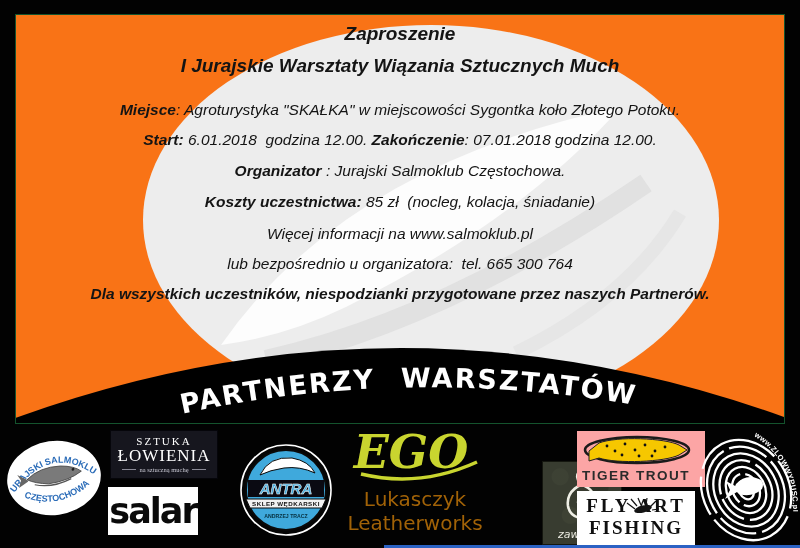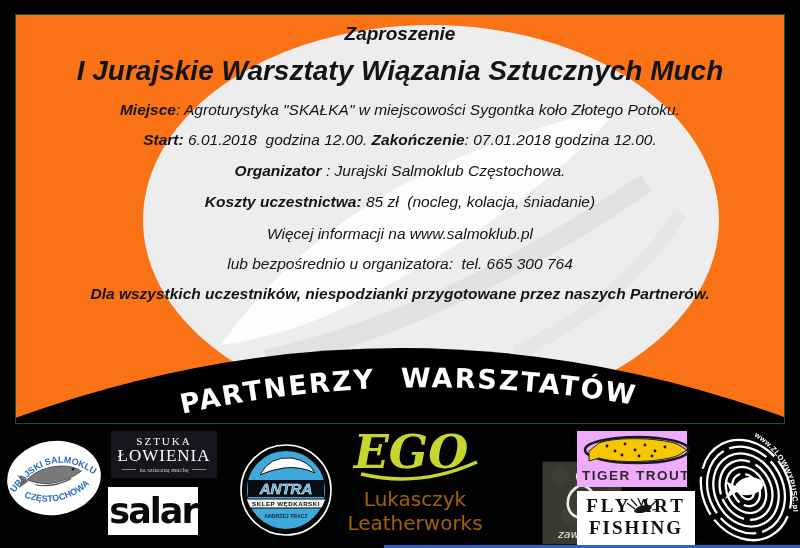--- a/index.html
+++ b/index.html
@@ -6,21 +6,21 @@
   .poster{position:relative;width:800px;height:548px;background:#020202;overflow:hidden;
           font-family:"Liberation Sans",sans-serif;}
   
   .panel{position:absolute;left:15px;top:14px;width:770px;height:410px;background:#f97316;
          border:1px solid #14532d;box-sizing:border-box;overflow:hidden;}
   .watermark{position:absolute;left:0;top:0;width:770px;height:398px;z-index:0;}
   .line{position:absolute;left:0;width:100%;text-align:center;font-style:italic;
         color:#141414;font-size:15.5px;z-index:2;white-space:pre;}
   .line .b{font-weight:bold;}
   .t1{top:8px;font-size:19px;font-weight:bold;}
-  .t2{top:40px;font-size:28px;font-weight:bold;}
+  .t2{top:40px;font-size:19px;font-weight:bold;}
   .bold-line{font-weight:bold;}
   .arch{position:absolute;left:-1px;bottom:-1px;width:772px;height:86px;z-index:3;}
   
   .logo{position:absolute;}
   #sztuka{left:110px;top:430px;width:108px;height:49px;background:#16161e;border:1px solid #05050a;
           box-sizing:border-box;color:#fff;display:flex;flex-direction:column;align-items:center;
           justify-content:center;font-family:"Liberation Serif",serif;}
   #sztuka .sz1{font-size:11px;letter-spacing:2px;line-height:1;text-align:right;}
   #sztuka .sz2{font-size:17px;letter-spacing:1px;line-height:1.05;text-align:center;}
   #sztuka .sztag{display:flex;align-items:center;gap:3px;font-size:6.5px;color:#c9c9d4;margin-top:2px;}
@@ -33,21 +33,21 @@
            line-height:1.2;font-family:"DejaVu Sans",sans-serif;}
   #zawile{left:494px;top:461px;width:80px;height:84px;background-color:#383c30;
           background-image:radial-gradient(circle at 22% 18%,#51574433 0 8px,rgba(0,0,0,0) 9px),
             radial-gradient(circle at 72% 30%,#22251d66 0 9px,rgba(0,0,0,0) 10px),
             radial-gradient(circle at 35% 65%,#4a4e3c55 0 8px,rgba(0,0,0,0) 9px),
             radial-gradient(circle at 82% 78%,#555a4644 0 6px,rgba(0,0,0,0) 7px);
           border:1px solid #14160f;box-sizing:border-box;margin-left:48px;}
   #zawile .glyph{position:absolute;left:14px;top:2px;}
   #zawile .zlabel{position:absolute;bottom:3px;width:100%;text-align:center;font-style:italic;
           font-size:11px;color:#e9e9df;font-family:"DejaVu Sans",sans-serif;}
-  #tiger{left:577px;top:431px;width:110px;height:56px;background:#f0abfc;}
+  #tiger{left:577px;top:431px;width:128px;height:56px;background:#fca5a5;}
   #flyart{left:577px;top:491px;width:118px;height:54px;background:#fff;text-align:center;
           font-family:"Liberation Serif",serif;font-weight:bold;color:#101010;position:absolute;}
   #flyart .fa1{font-size:19px;letter-spacing:3px;line-height:1.25;margin-top:3px;}
   #flyart .fa2{font-size:19px;letter-spacing:2px;line-height:1.1;}
   #bottom-strip{position:absolute;left:384px;top:545px;width:416px;height:3px;background:#2b62c4;}
 </style>
 </head>
 <body>
 
 <div class="poster">

